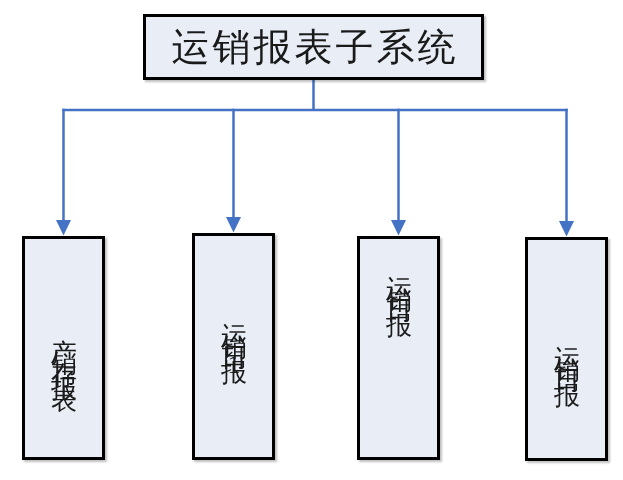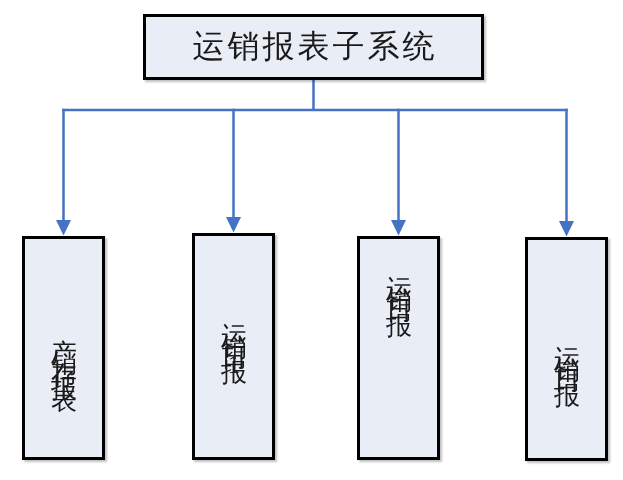--- a/index.html
+++ b/index.html
@@ -42,21 +42,21 @@
     display: flex;
     align-items: center;
     justify-content: center;
     color: var(--text-color);
   }
   .node.root {
     left: 143px; top: 14px;
     width: 341px; height: 66px;
   }
   .label-h {
-    font-size: 32px;
+    font-size: 38px;
     letter-spacing: 3px;
     white-space: nowrap;
     text-indent: 3px;
   }
   .node.child {
     width: 83px; height: 224px;
     flex-direction: column;
   }
   .node.c1 { left: 22px;  top: 236px; }
   .node.c2 { left: 192px; top: 233px; height: 227px; }

